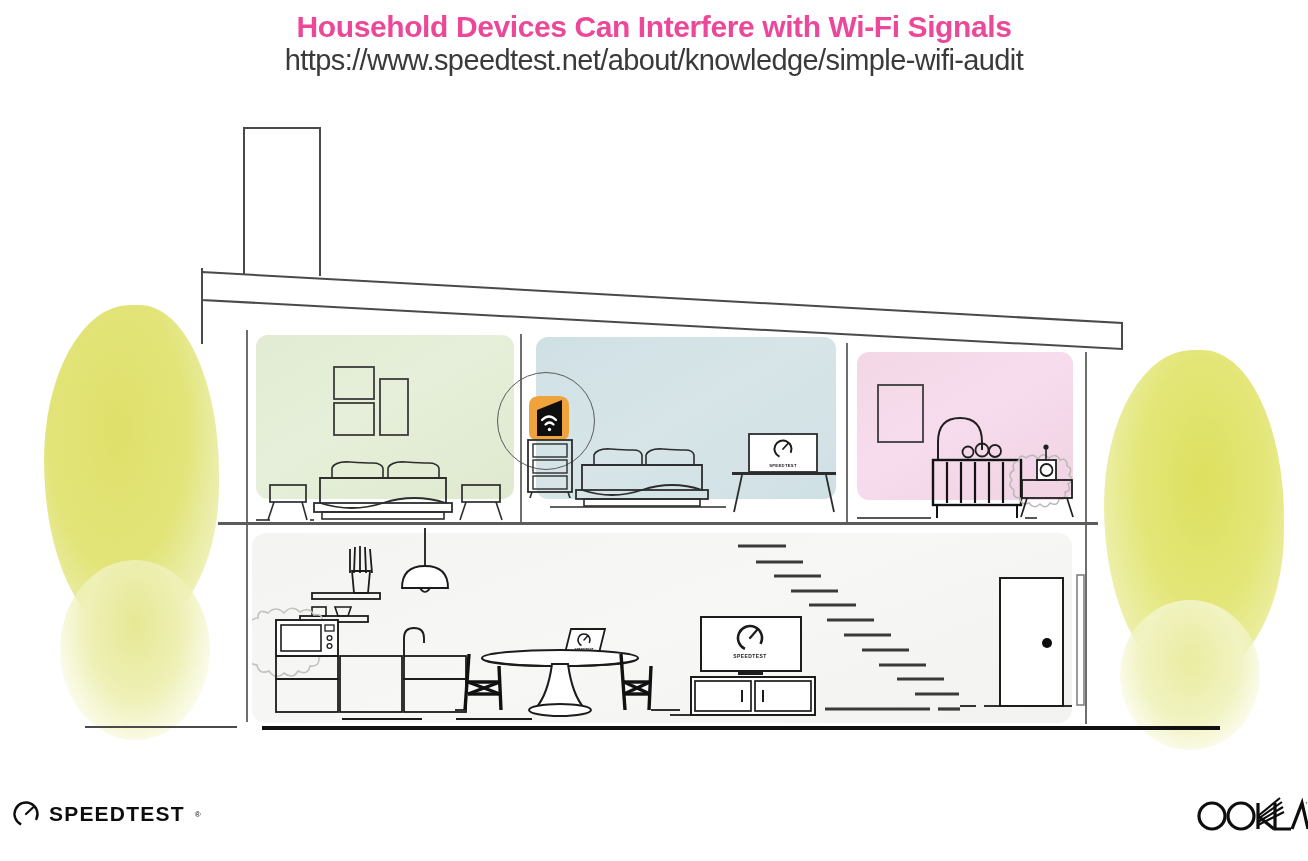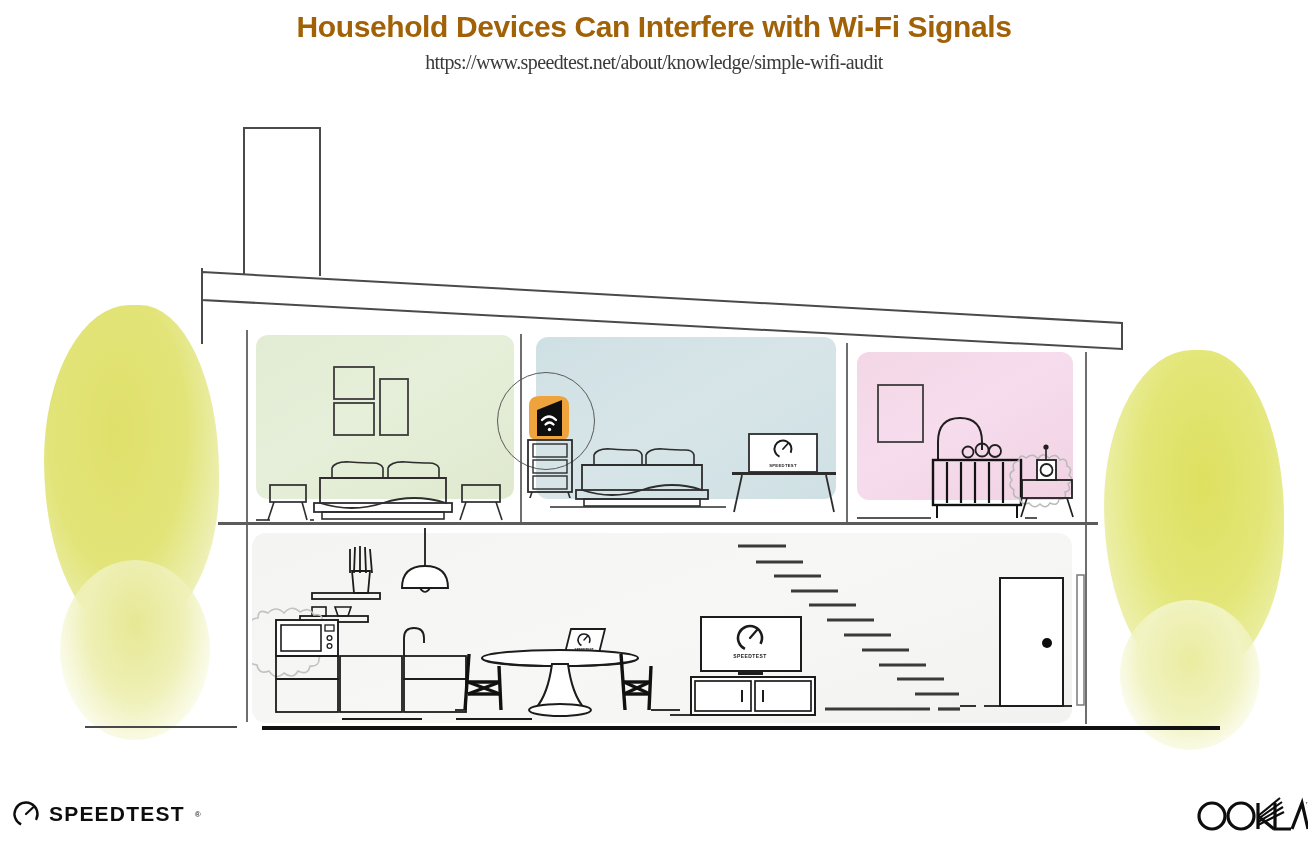--- a/index.html
+++ b/index.html
@@ -3,23 +3,23 @@
 <meta charset="utf-8">
 <style>
   html,body{margin:0;padding:0;background:#ffffff;}
   body{width:1308px;height:861px;position:relative;overflow:hidden;
        font-family:"Liberation Sans",sans-serif;color:#1b1b1b;}
   .stage{position:absolute;inset:0;}
 
   
   #header{position:absolute;left:0;top:0;width:1308px;text-align:center;}
   #title{font-size:30px;font-weight:bold;letter-spacing:-0.4px;
-         margin-top:10px;color:#a16207;font-family:"Liberation Sans",sans-serif;}
-  #subtitle{font-size:20px;font-weight:400;color:#3a3a3a;margin-top:7px;
-            letter-spacing:-0.6px;font-family:Liberation Serif, serif;}
+         margin-top:10px;color:#ec4899;font-family:"Liberation Sans",sans-serif;}
+  #subtitle{font-size:29px;font-weight:400;color:#3a3a3a;margin-top:0;
+            letter-spacing:-0.6px;font-family:Liberation Sans, sans-serif;}
 
   
   .foliage{position:absolute;border-radius:50% 46% 52% 48%/48% 52% 46% 54%;
            filter:blur(0.4px);}
   #foliage-left{left:44px;top:305px;width:175px;height:330px;
       background:radial-gradient(ellipse at 42% 38%, #dfe06a 0%, #e2e479 48%, #ecefb0 74%, rgba(244,246,205,0.25) 92%, rgba(255,255,255,0) 100%);}
   #foliage-left-low{left:60px;top:560px;width:150px;height:180px;
       background:radial-gradient(ellipse at 50% 35%, #e7e894 0%, #eef0b6 45%, rgba(247,249,214,0.35) 78%, rgba(255,255,255,0) 100%);
       border-radius:50%;}
   #foliage-right{left:1104px;top:350px;width:180px;height:330px;

